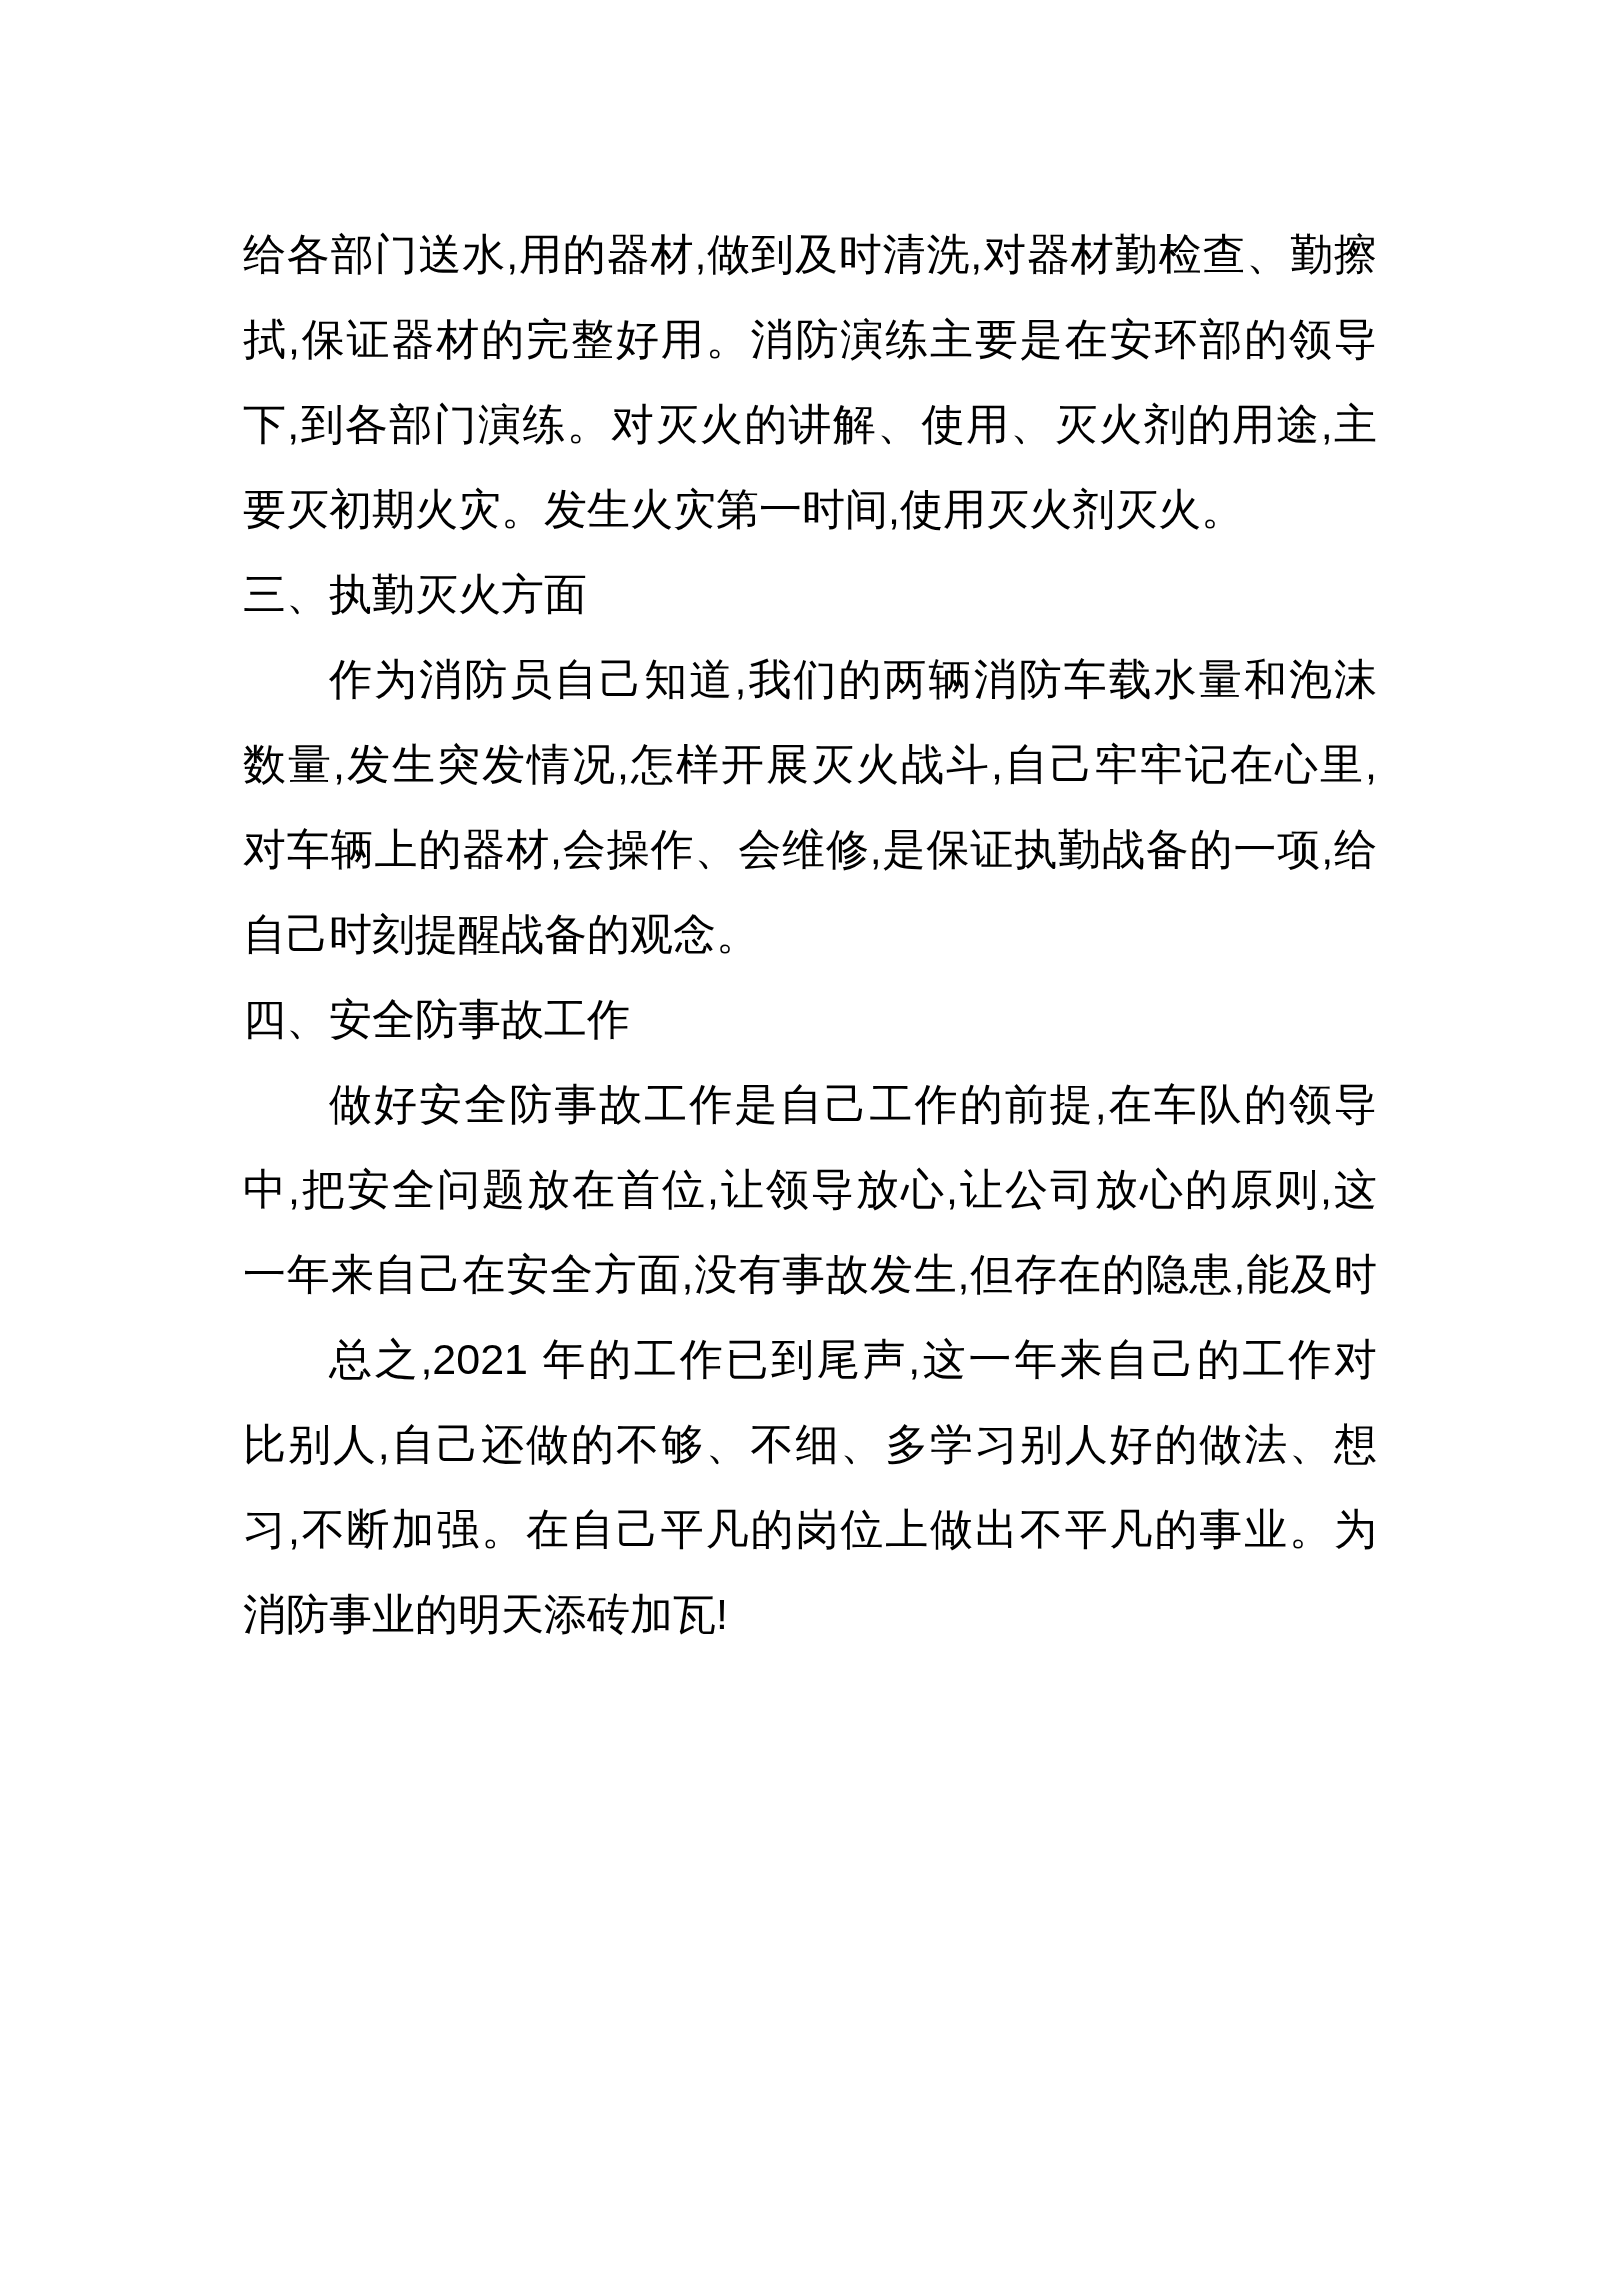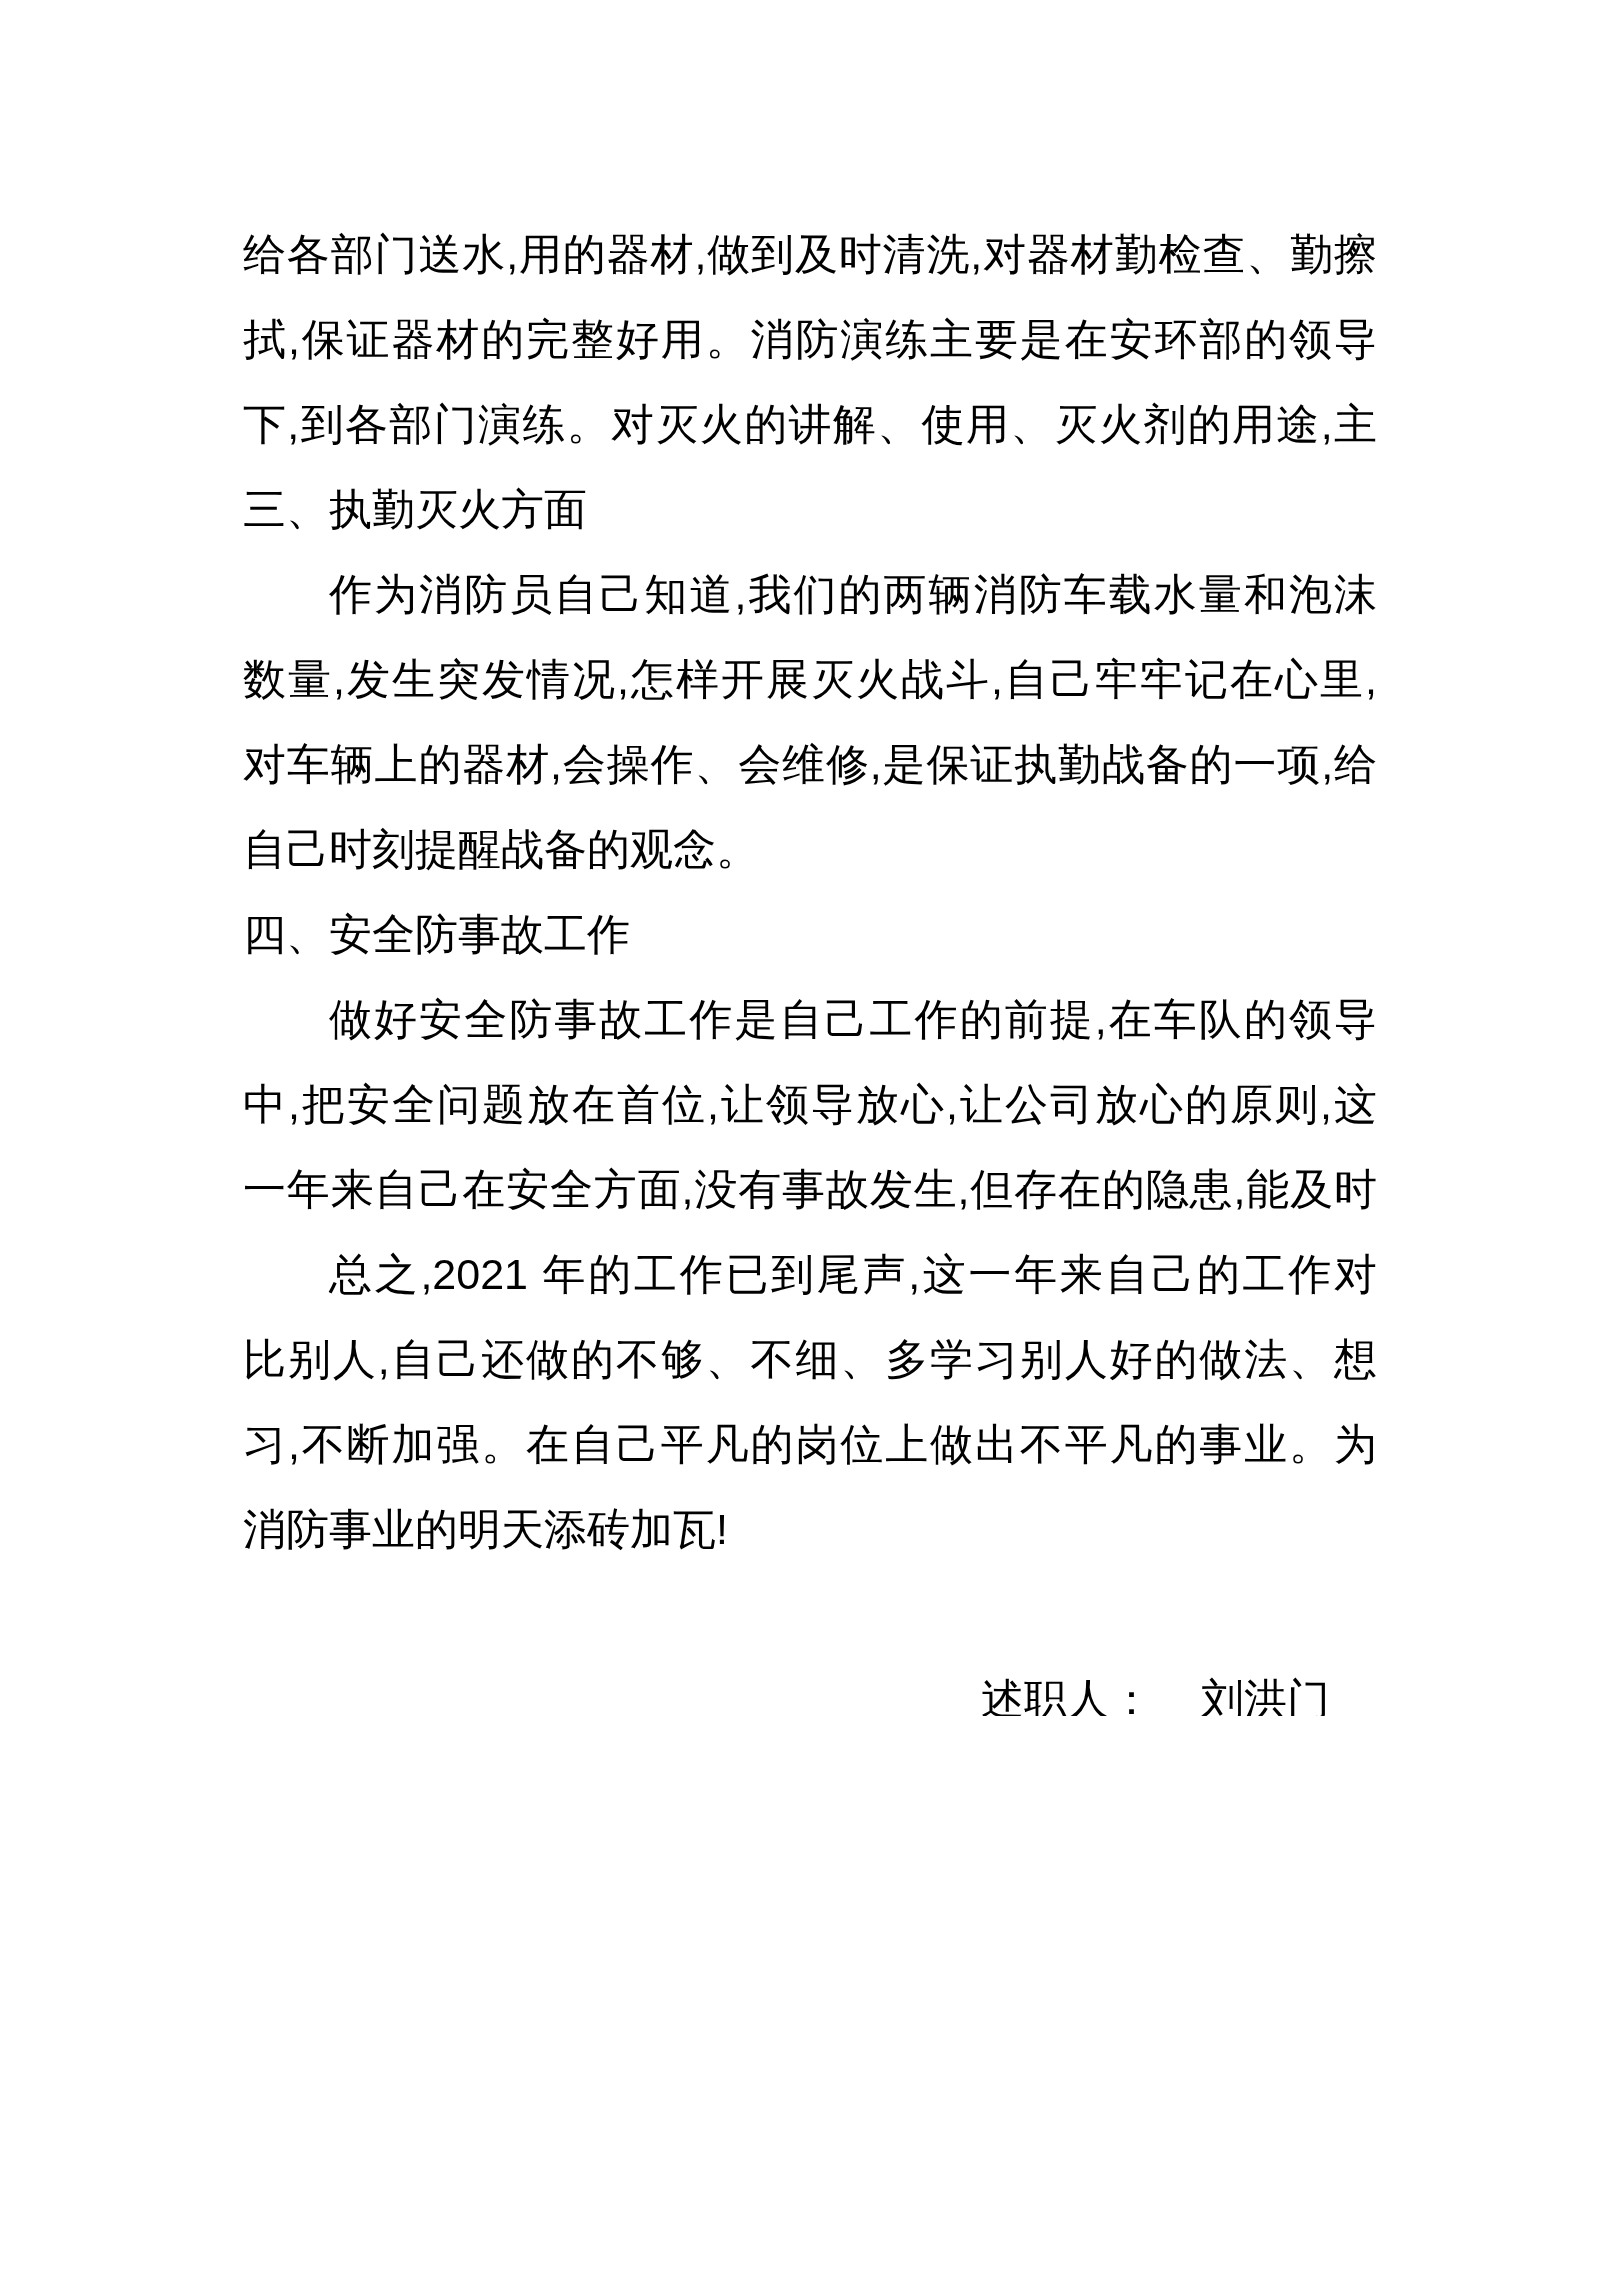--- a/index.html
+++ b/index.html
@@ -50,20 +50,21 @@
   }
 </style>
 </head>
 <body>
 
 <div class="page">
 
   <div class="line j">给各部门送水,用的器材,做到及时清洗,对器材勤检查、勤擦</div>
   <div class="line j">拭,保证器材的完整好用。消防演练主要是在安环部的领导</div>
   <div class="line j">下,到各部门演练。对灭火的讲解、使用、灭火剂的用途,主</div>
+  <div class="line">要灭初期火灾。发生火灾第一时间,使用灭火剂灭火。</div>
   <div class="line">三、执勤灭火方面</div>
   <div class="line j indent">作为消防员自己知道,我们的两辆消防车载水量和泡沫</div>
   <div class="line j">数量,发生突发情况,怎样开展灭火战斗,自己牢牢记在心里,</div>
   <div class="line j">对车辆上的器材,会操作、会维修,是保证执勤战备的一项,给</div>
   <div class="line">自己时刻提醒战备的观念。</div>
   <div class="line">四、安全防事故工作</div>
   <div class="line j indent">做好安全防事故工作是自己工作的前提,在车队的领导</div>
   <div class="line j">中,把安全问题放在首位,让领导放心,让公司放心的原则,这</div>
   <div class="line j">一年来自己在安全方面,没有事故发生,但存在的隐患,能及时</div>
   <div class="line j indent">总之,2021 年的工作已到尾声,这一年来自己的工作对</div>

